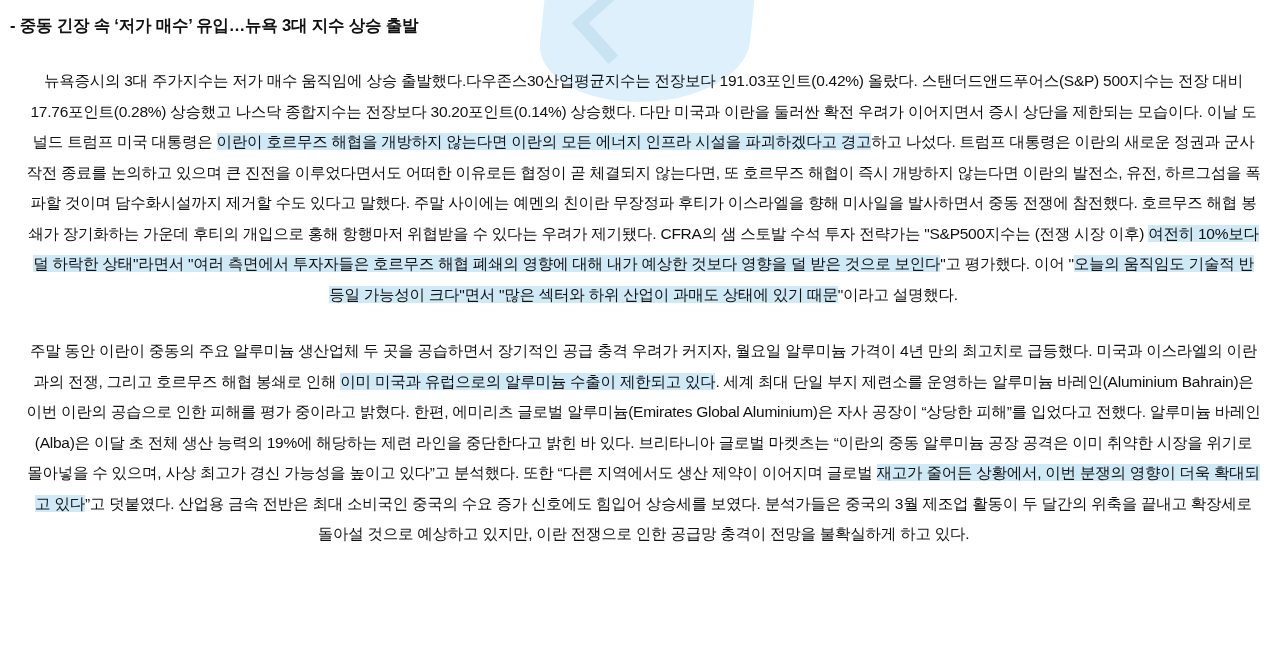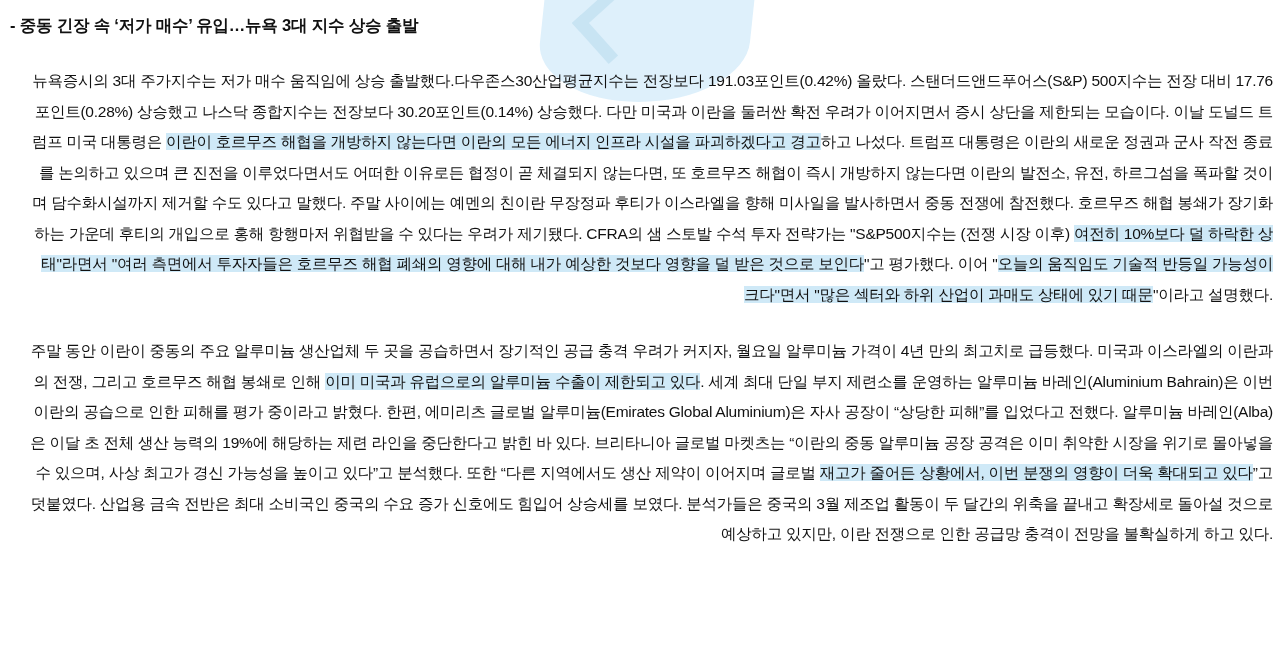--- a/index.html
+++ b/index.html
@@ -36,41 +36,41 @@
     top: 12px;
     width: 46px;
     height: 46px;
     border-left: 12px solid #bfe0f2;
     border-bottom: 12px solid #bfe0f2;
     transform: rotate(45deg);
   }
   .page {
     position: relative;
     z-index: 1;
-    padding: 10px 14px 0 10px;
+    padding: 10px 26px 0 10px;
     box-sizing: border-box;
   }
   .headlines {
     margin: 0 0 26px 0;
   }
   .headline {
     font-size: 16.5px;
     font-weight: bold;
     line-height: 30px;
     color: #111111;
     letter-spacing: -0.2px;
     white-space: nowrap;
   }
   .body-para {
     font-size: 15.5px;
     line-height: 30.5px;
     color: #111111;
     letter-spacing: -0.25px;
     margin: 0 0 26px 16px;
-    text-align: right;
+    text-align: center;
   }
   .hl {
     background: #cfe9f7;
   }
 </style>
 </head>
 <body>
 
 <div class="watermark"></div>
 

